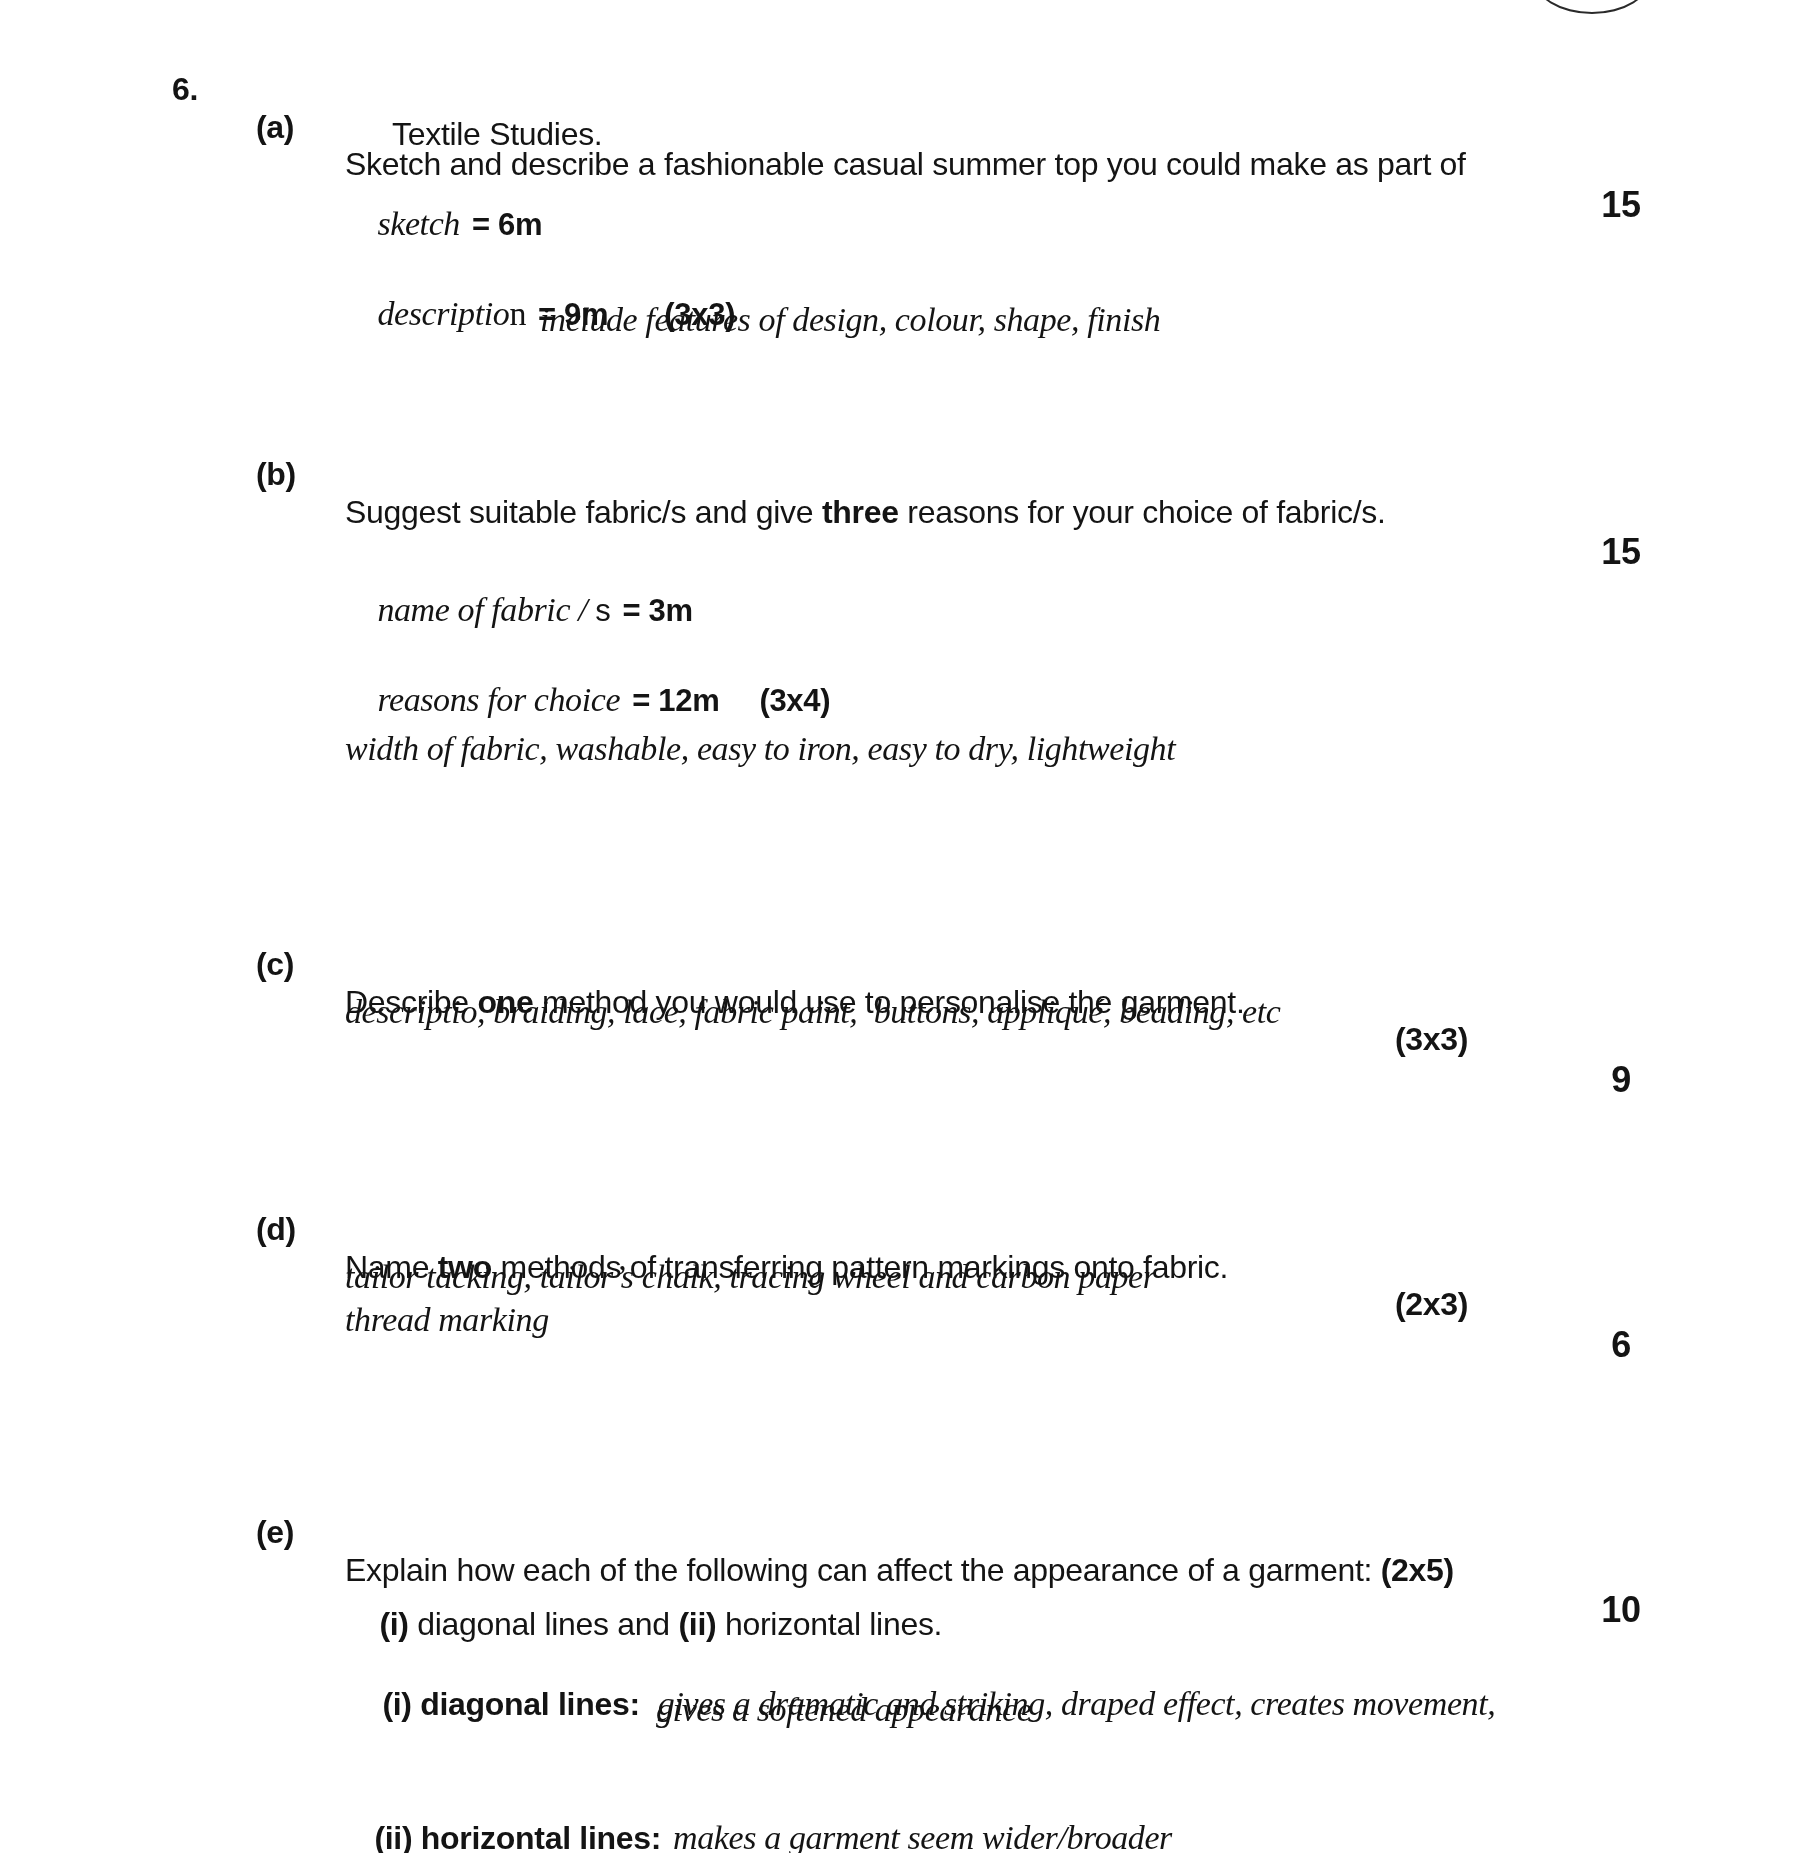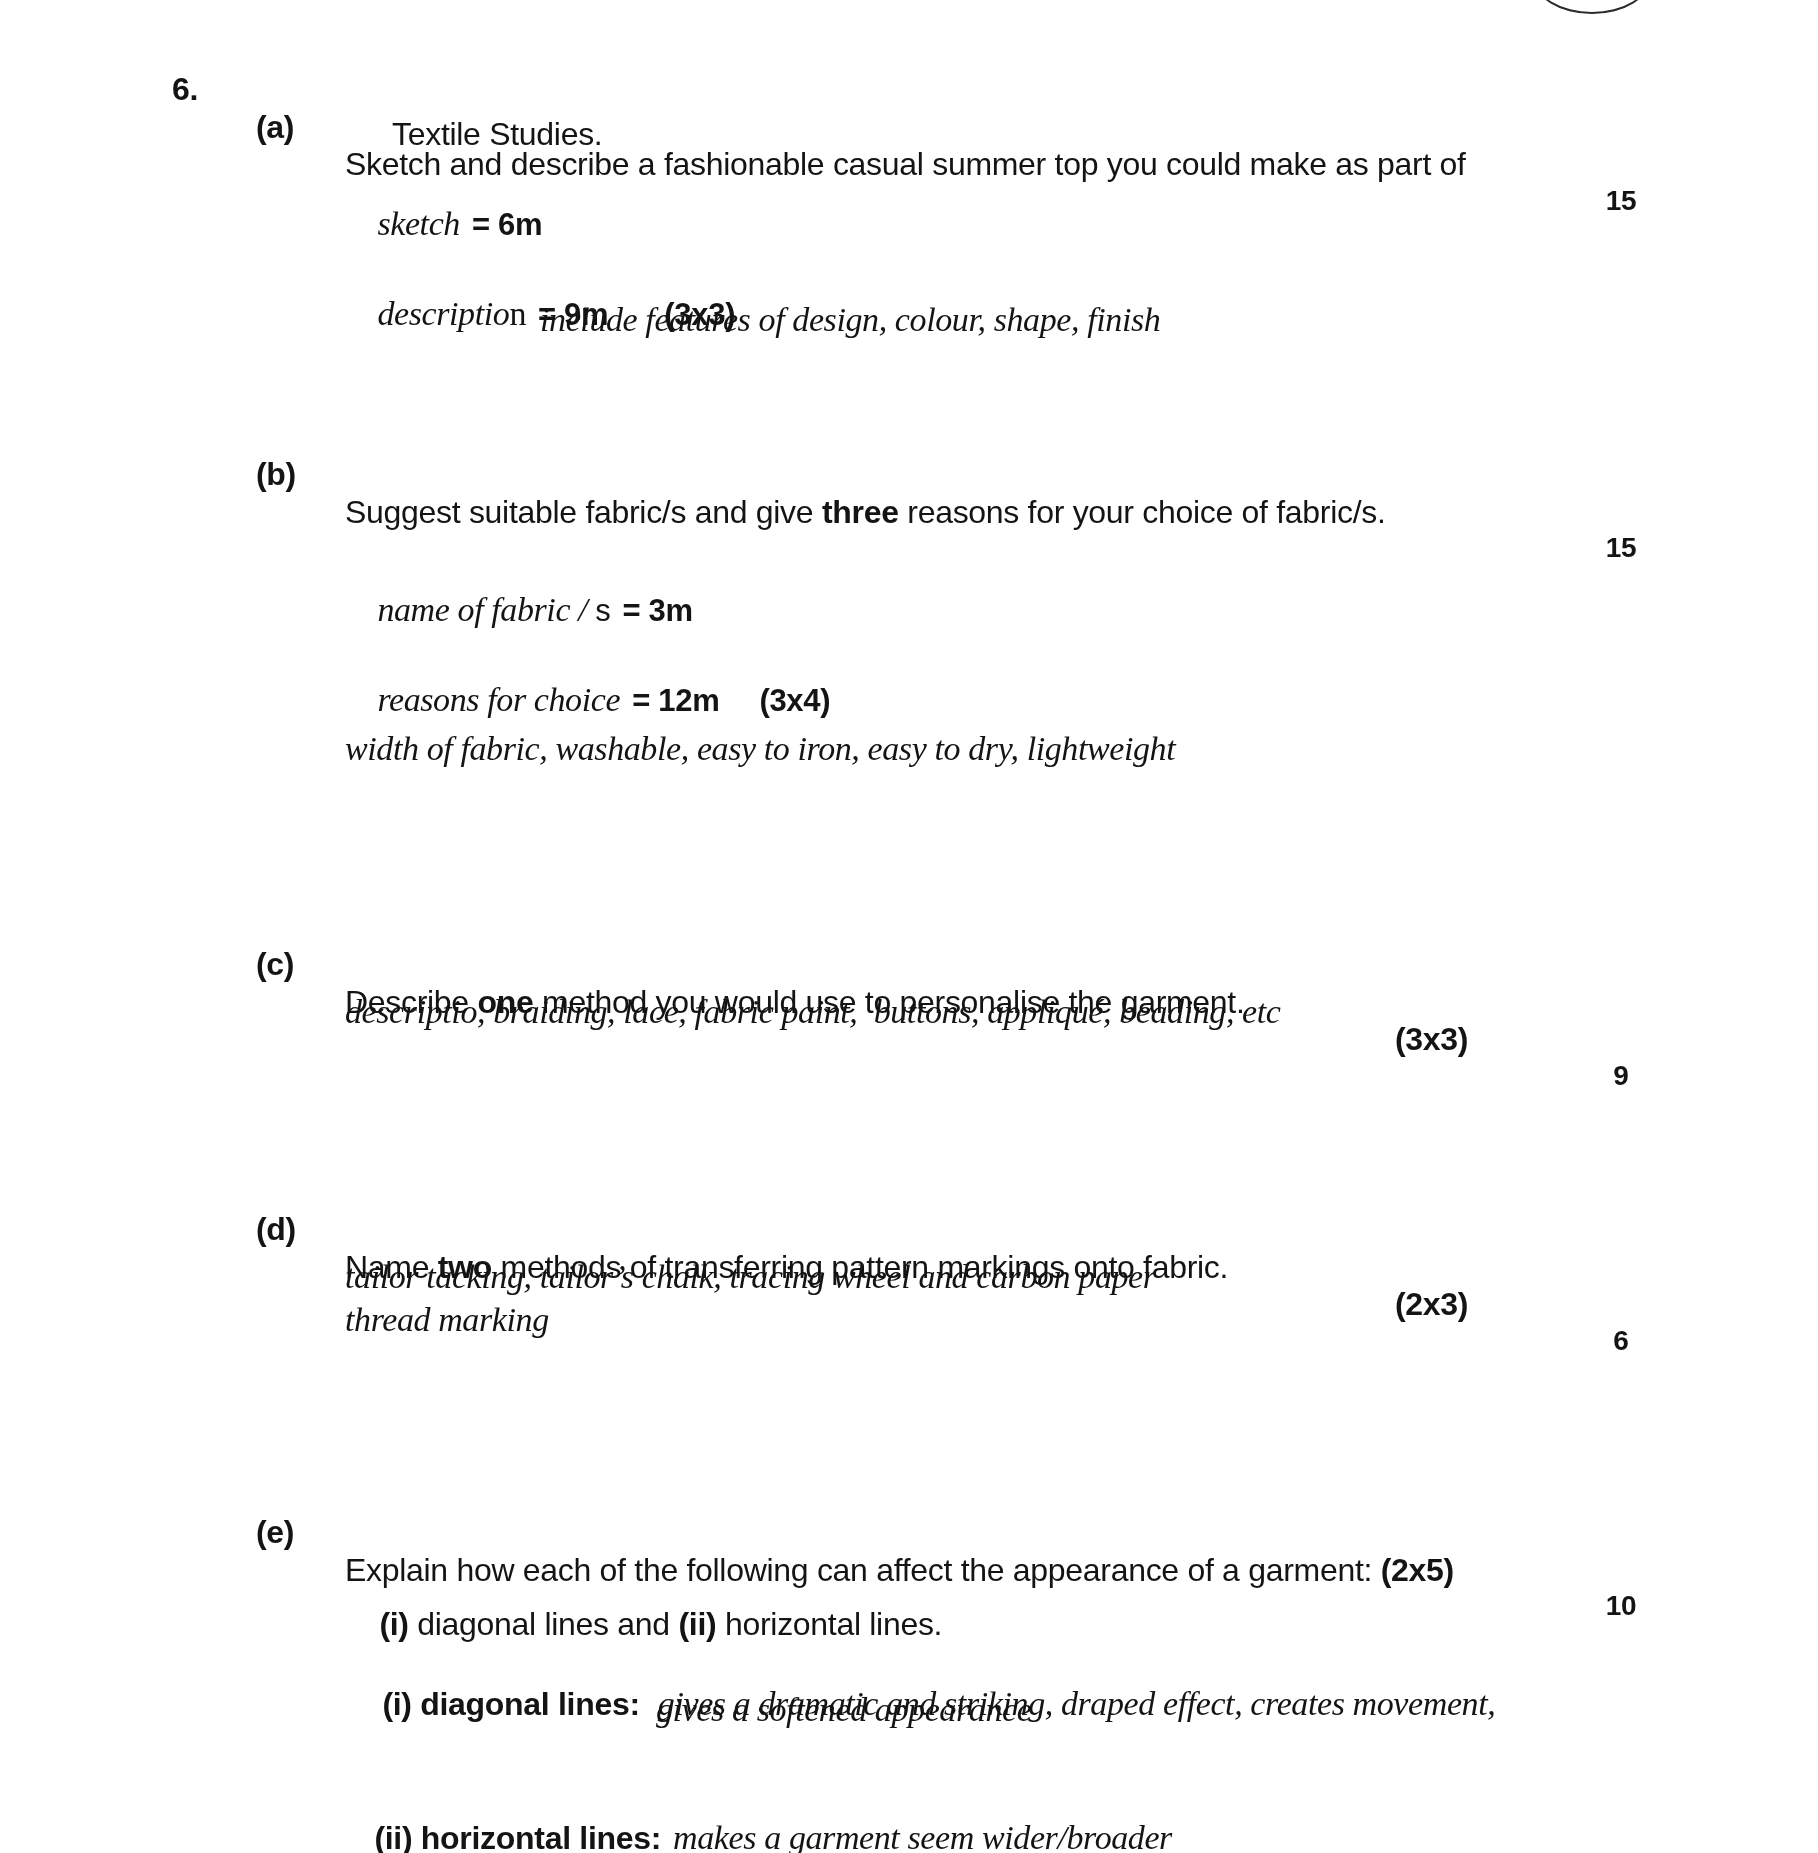--- a/index.html
+++ b/index.html
@@ -21,21 +21,21 @@
   .ans  { font-family:"Liberation Serif", serif; font-style:italic; font-size:34px; letter-spacing:-0.4px;text-align:right; }
   .upright-serif { font-style:normal; }
   .upright-sans  { font-style:normal; font-family:"Liberation Sans", sans-serif; font-size:31px; }
 
   
   .bv { font-family:"Liberation Sans", sans-serif; font-style:normal; font-weight:bold; font-size:31px; letter-spacing:-0.3px; }
 
   .qnum   { position:absolute; left:172px; font-weight:bold; }
   .marker { position:absolute; left:256px; font-weight:bold; }
   .qtext  { position:absolute; left:345px; }
-  .marks  { position:absolute; left:1595px; width:52px; text-align:center; font-weight:bold; font-family:"Liberation Sans", sans-serif; font-size:28px; }
+  .marks  { position:absolute; left:1595px; width:52px; text-align:center; font-weight:bold; font-family:"Liberation Sans", sans-serif; font-size:36px; }
   .mult-abs { position:absolute; left:1395px; }
 
   .gap-s { margin-left:12px; }
   .gap-m { margin-left:18px; }
   .gap-l { margin-left:56px; }
   .gap-xl{ margin-left:40px; }
 
   
   .corner-circle {
     position:absolute;

